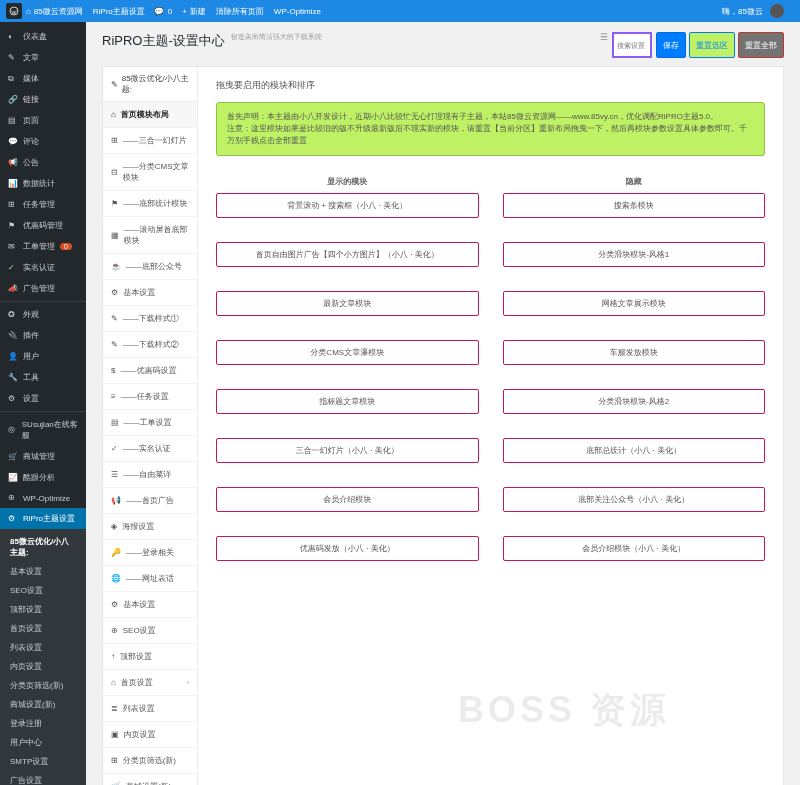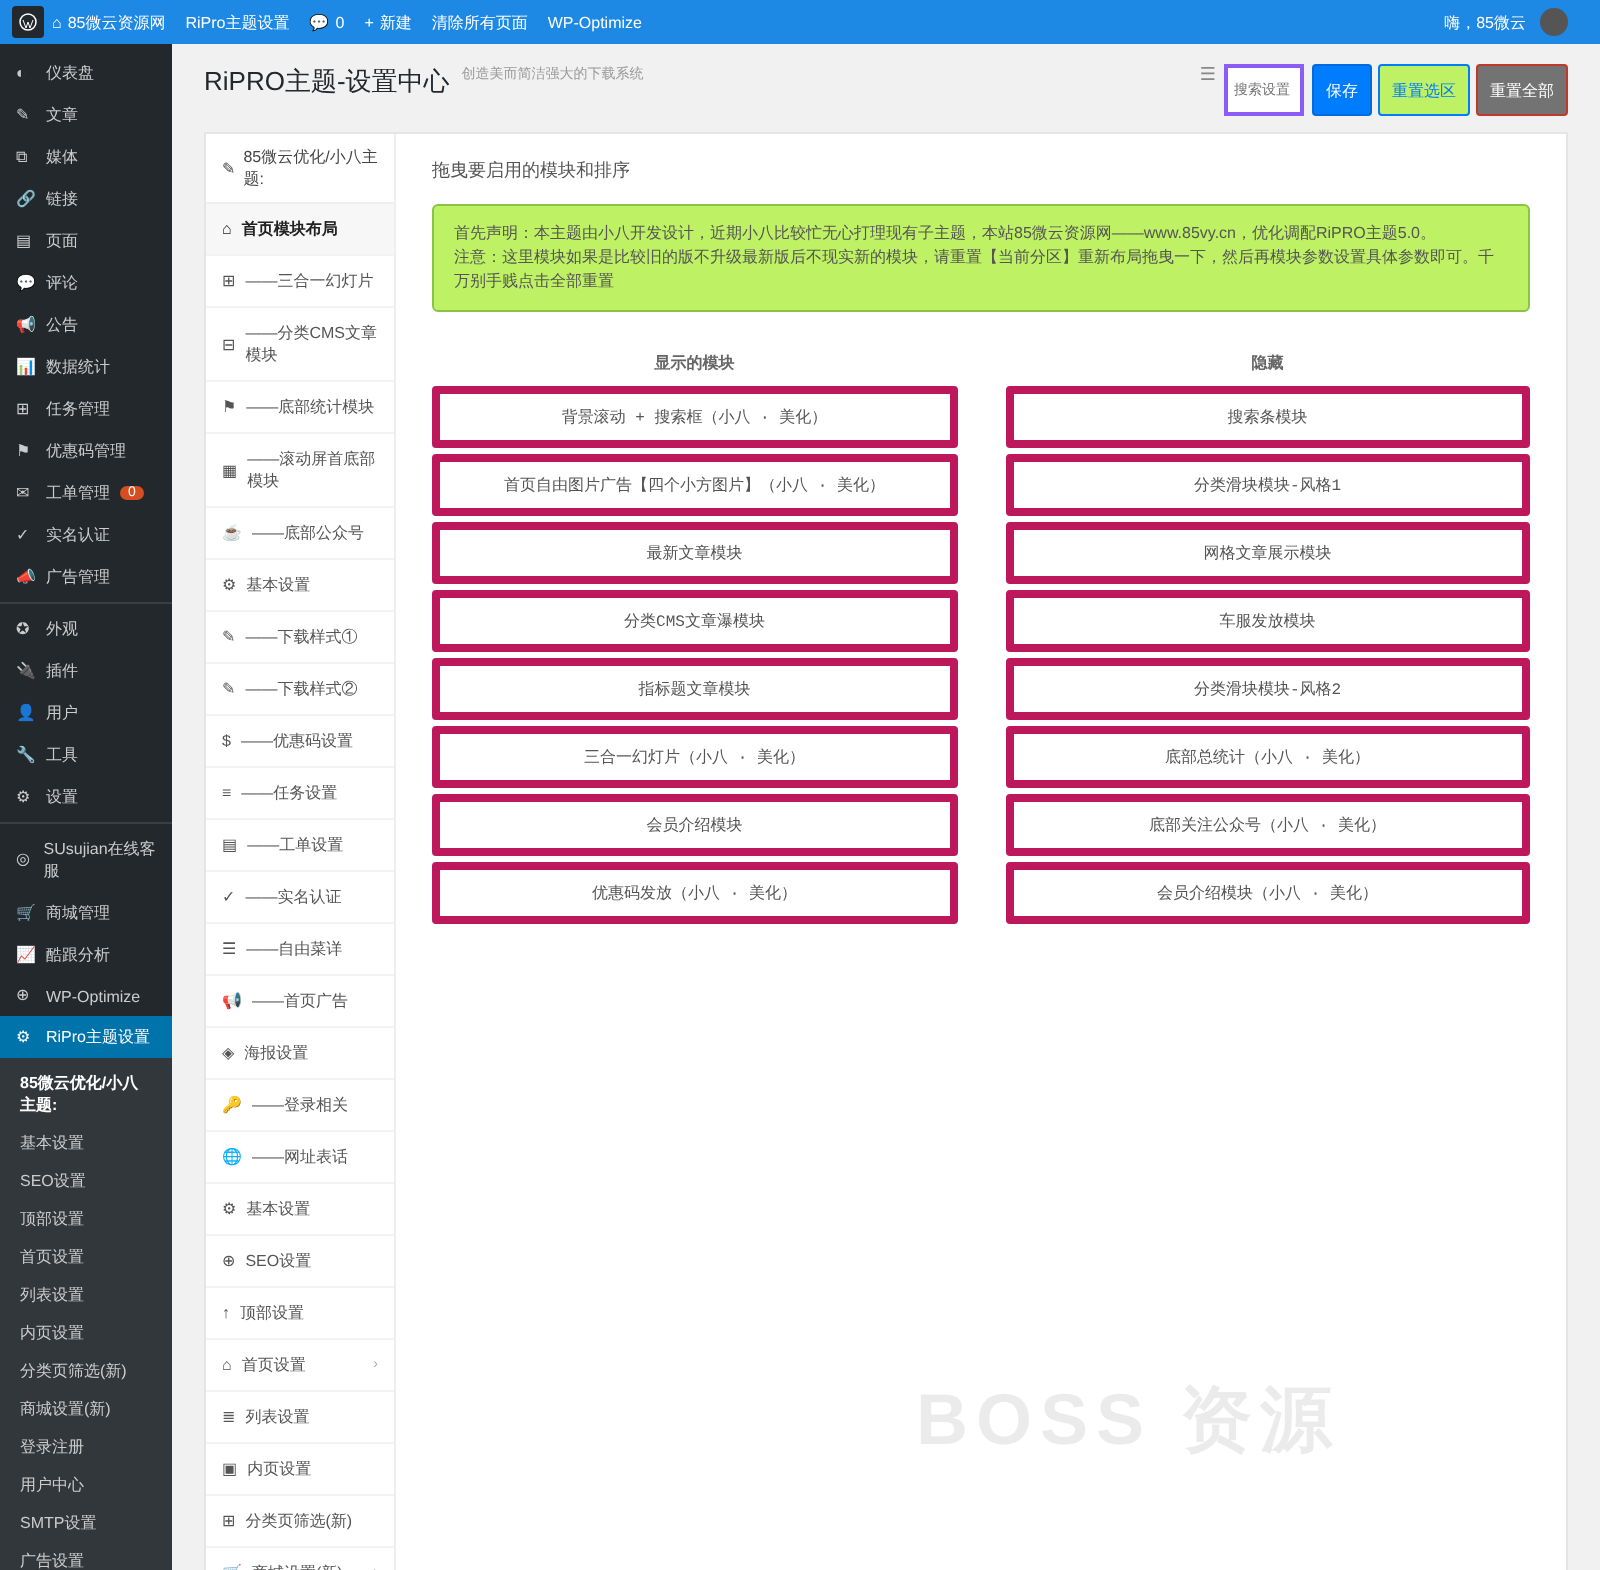--- a/index.html
+++ b/index.html
@@ -34,21 +34,21 @@
 .menu2 .m2item { padding: 7px 8px; border-bottom: 1px solid #f3f3f3; display: flex; align-items: center; gap: 5px; font-size: 8px; color: #555; cursor: pointer; }
 .menu2 .m2item.active { background: #f7f7f7; font-weight: bold; color: #222; }
 .menu2 .m2item .chev { margin-left: auto; color: #aaa; font-size: 7px; }
 .menu2 .head { padding: 6px 8px; border-bottom: 1px solid #eee; font-size: 8px; color: #444; display: flex; align-items: center; gap: 4px; }
 .pane { flex: 1; padding: 12px 18px; }
 .pane-title { font-size: 9px; color: #555; margin-bottom: 10px; }
 .notice { border: 1px solid #8bc34a; background: #bef264; padding: 8px 10px; border-radius: 3px; font-size: 8px; color: #555; line-height: 1.5; margin-bottom: 14px; }
 .cols { display: flex; gap: 24px; }
 .col { flex: 1; }
 .col-head { text-align: center; font-size: 8px; color: #666; padding: 6px; font-weight: bold; }
-.module { background: #fff; border: 4px solid #be185d; border-radius: 2px; padding: 6px; text-align: center; font-size: 8px; color: #555; margin-bottom: 3px; cursor: move; font-family: Liberation Mono, monospace; }
+.module { background: #fff; border: 1px solid #be185d; border-radius: 2px; padding: 6px; text-align: center; font-size: 8px; color: #555; margin-bottom: 24px; cursor: move; }
 .watermark { position: fixed; bottom: 50px; right: 130px; font-size: 36px; font-weight: bold; color: rgba(0,0,0,0.08); letter-spacing: 4px; pointer-events: none; }
 </style>
 </head>
 <body>
 
 <div class="topbar">
   <div class="wp-logo">
       <svg class="ico" viewBox="0 0 20 20">
         <circle cx="10" cy="10" r="8" fill="none" stroke="#fff" stroke-width="1.5"></circle>
         <path d="M5 8l3 8 2-6 2 6 3-8" fill="none" stroke="#fff" stroke-width="1"></path>

